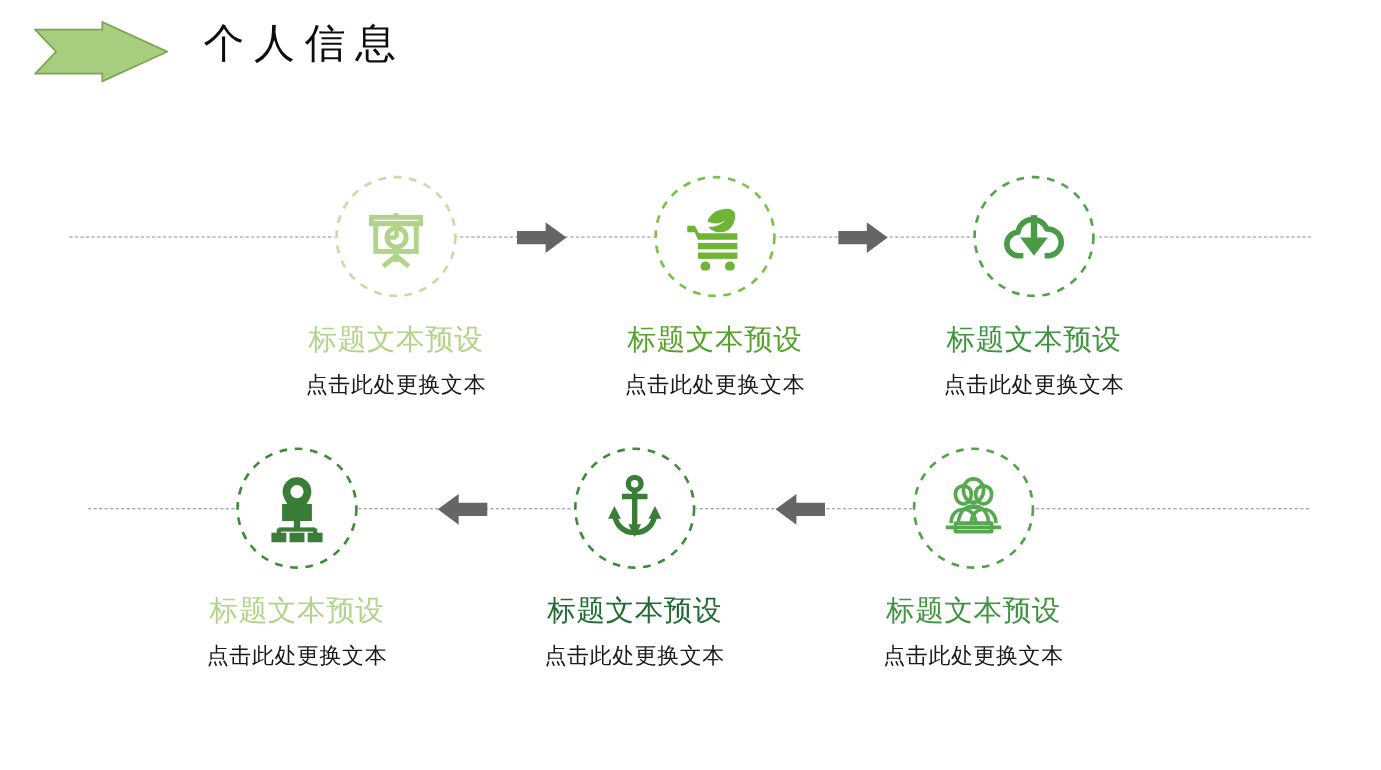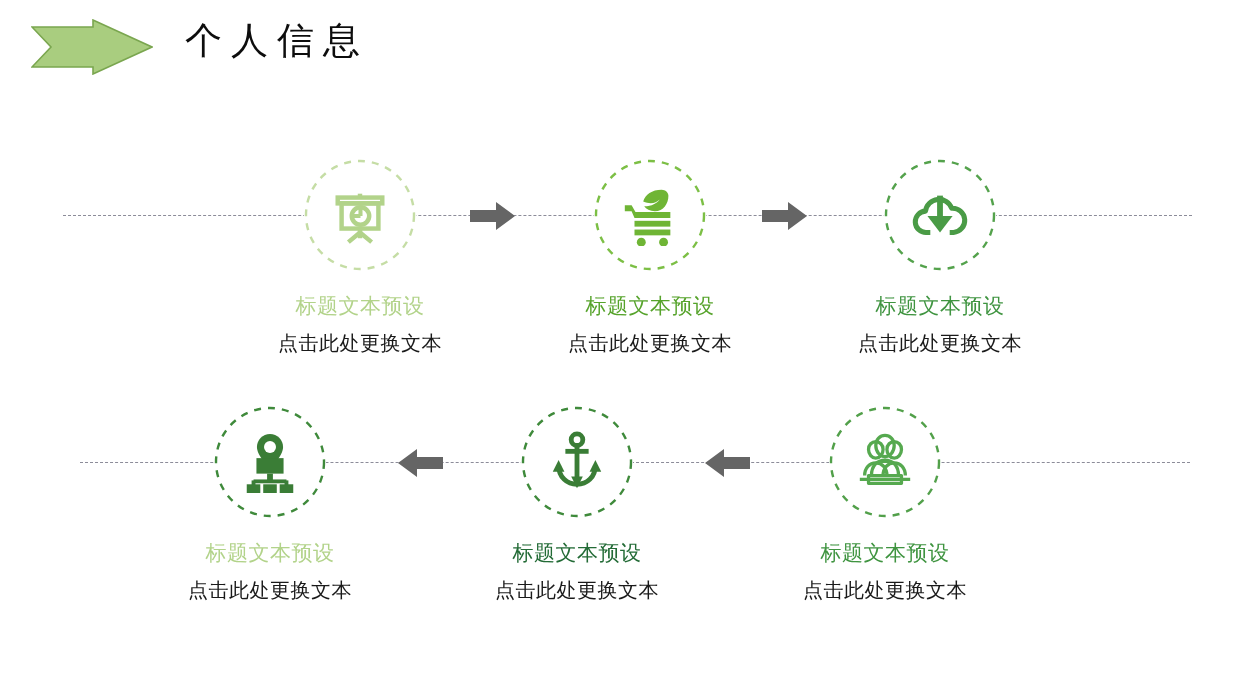--- a/index.html
+++ b/index.html
@@ -98,21 +98,21 @@
     left: 50%;
     top: 50%;
     transform: translate(-50%, -50%);
     width: 62px;
     height: 62px;
     display: block;
   }
 
   .node-title {
     margin-top: 22px;
-    font-size: 21px;
+    font-size: 26px;
     font-family: "Liberation Serif", "DejaVu Serif", serif;
     letter-spacing: 0.5px;
     line-height: 1.25;
     white-space: nowrap;
   }
   .node-sub {
     margin-top: 11px;
     font-size: 20px;
     color: #1a1a1a;
     font-family: "Liberation Serif", "DejaVu Serif", serif;

